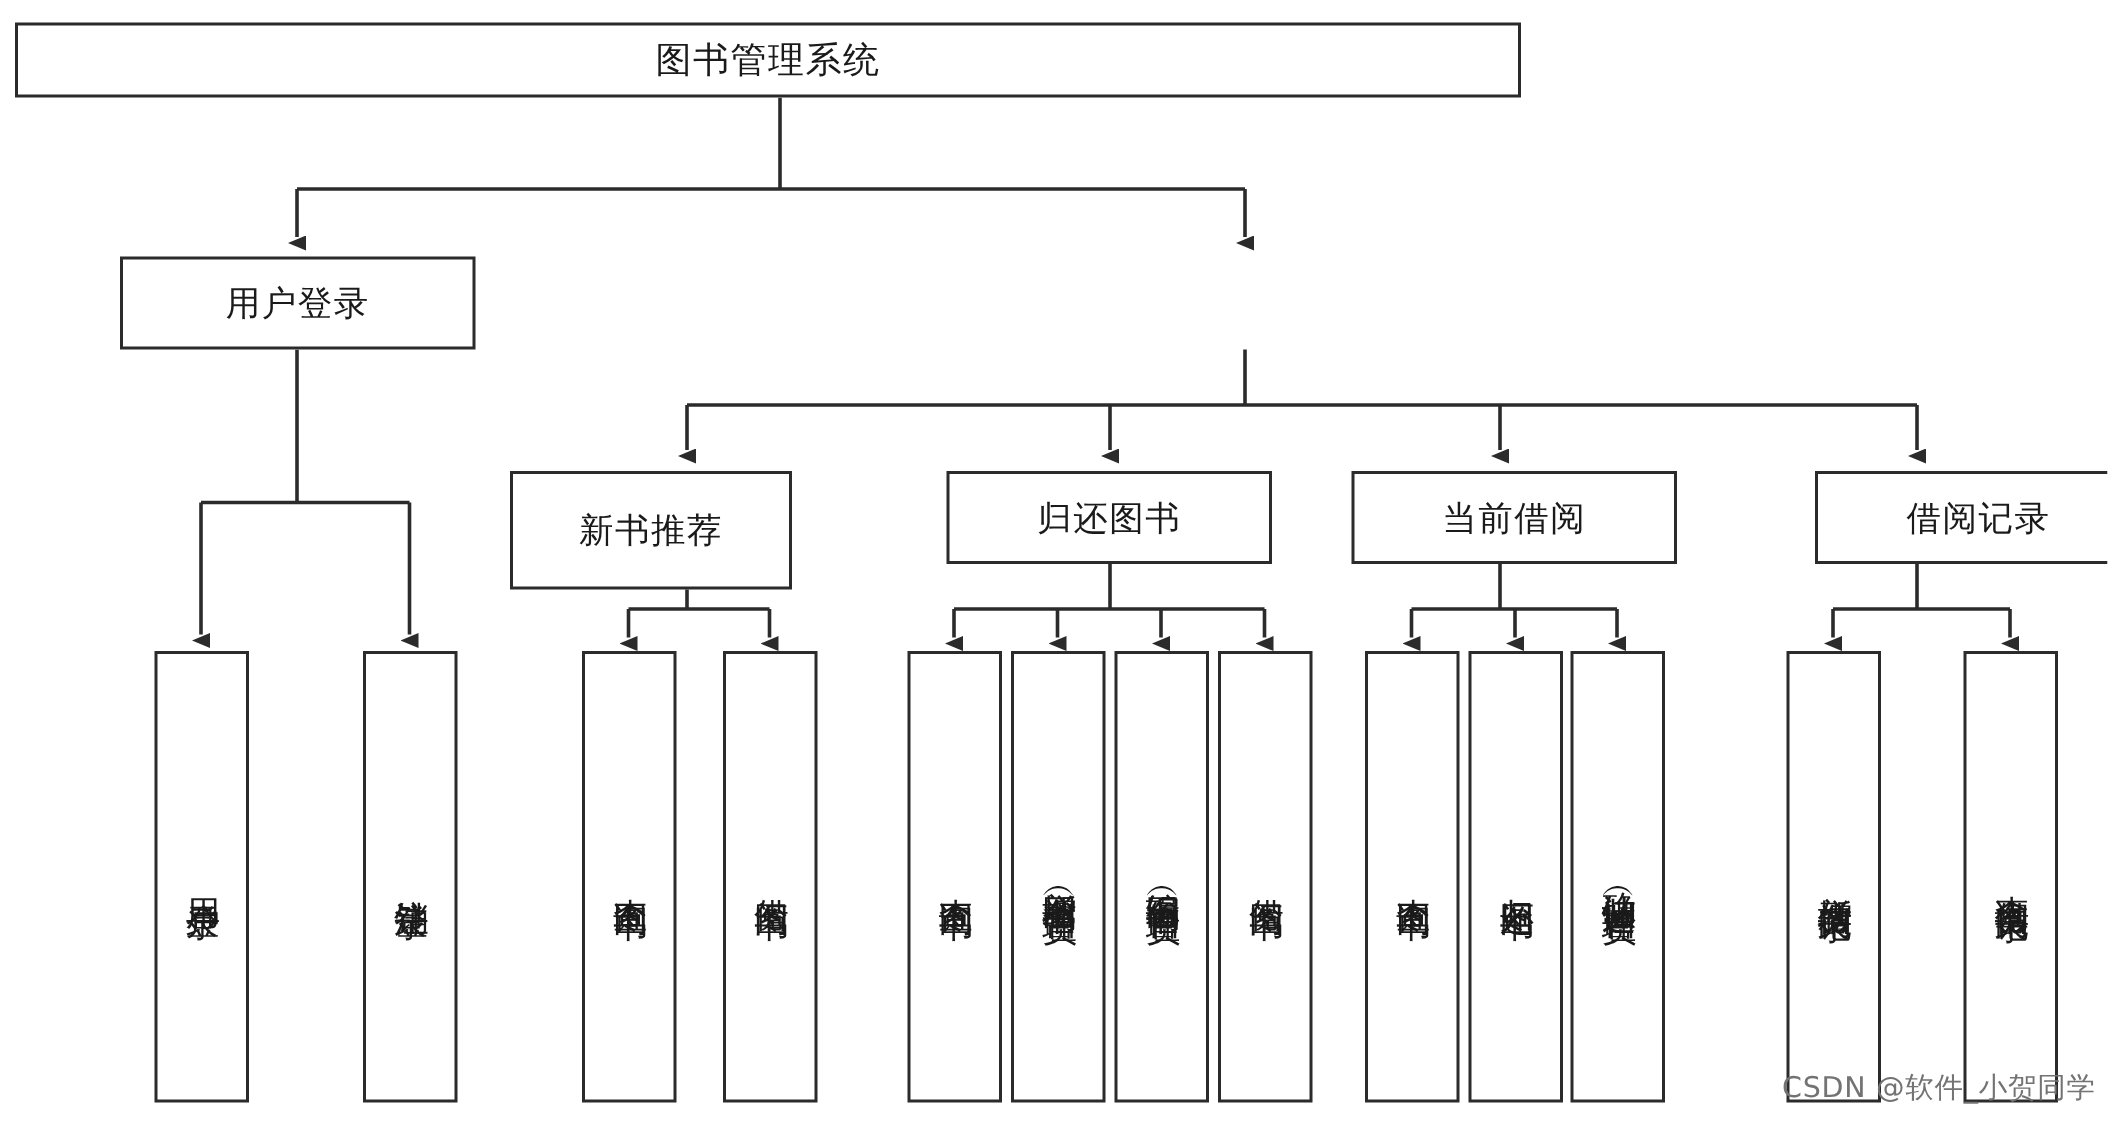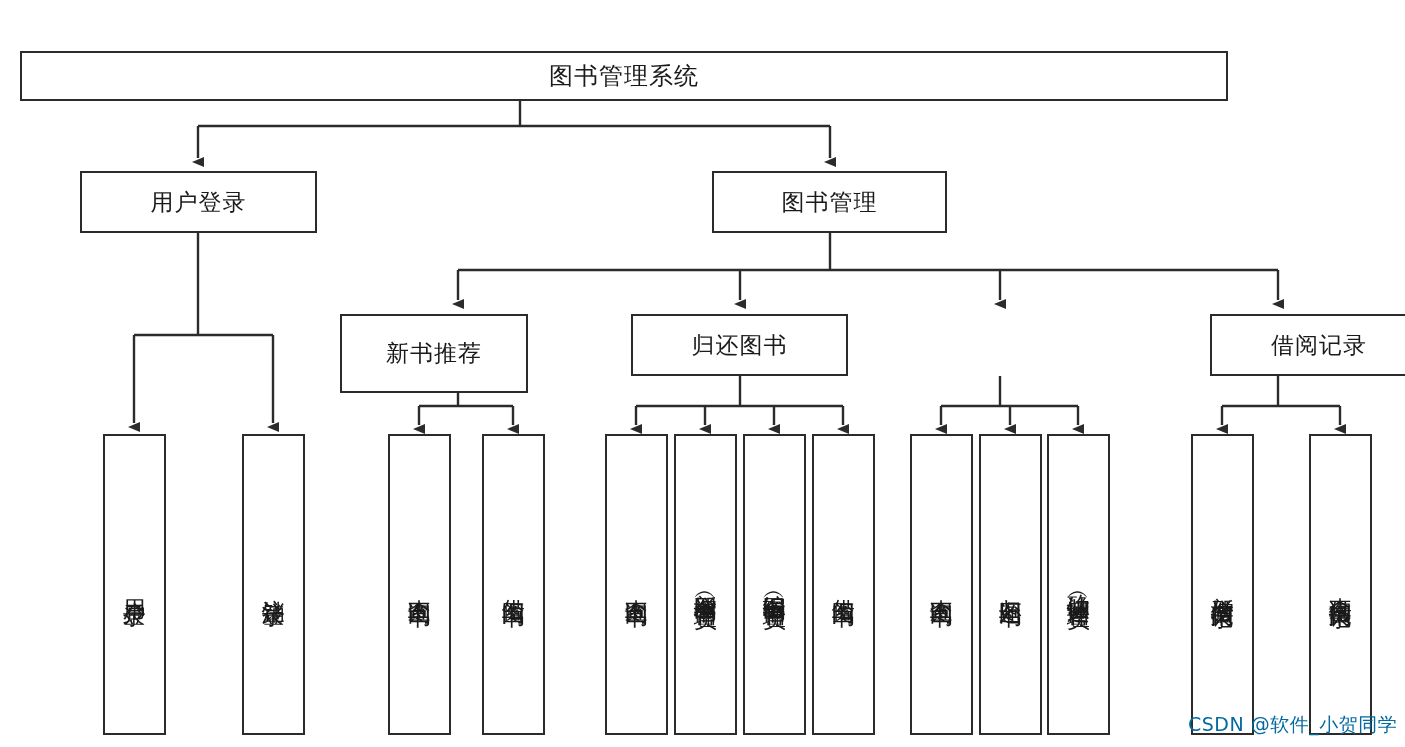--- a/index.html
+++ b/index.html
@@ -55,21 +55,21 @@
     white-space: nowrap;
   }
   #node-root {
     font-size: 24px;
   }
   .watermark {
     position: absolute;
     left: 1188px;
     top: 712px;
     font-size: 19px;
-    color: #0369a1;
+    color: #737373;
     white-space: nowrap;
     letter-spacing: 0.5px;
   }
 </style>
 </head>
 <body>
 
 <div id="canvas">
 
   <svg id="wires" viewBox="0 0 1405 747" xmlns="http://www.w3.org/2000/svg">
@@ -115,27 +115,27 @@
       <path d="M1010,406 L1010,425" marker-end="url(#arrow)"></path>
       <path d="M1078,406 L1078,425" marker-end="url(#arrow)"></path>
 
       <path d="M1278,376 L1278,406"></path>
       <path d="M1222,406 L1340,406"></path>
       <path d="M1222,406 L1222,425" marker-end="url(#arrow)"></path>
       <path d="M1340,406 L1340,425" marker-end="url(#arrow)"></path>
     </g>
   </svg>
 
-  <div class="node h" id="node-root" style="left:20px; top:15px; width:1208px; height:50px;margin-top:36px;">图书管理系统</div>
+  <div class="node h" id="node-root" style="left:10px; top:15px; width:1004px; height:50px;">图书管理系统</div>
 
   <div class="node h" style="left:80px; top:171px; width:237px; height:62px;">用户登录</div>
-  <div class="node h" style="left:712px; top:171px; width:235px; height:62px;">图书管理</div>
 
   <div class="node h" style="left:340px; top:314px; width:188px; height:79px;">新书推荐</div>
   <div class="node h" style="left:631px; top:314px; width:217px; height:62px;">归还图书</div>
+  <div class="node h" style="left:901px; top:314px; width:217px; height:62px;">当前借阅</div>
   <div class="node h" style="left:1170px; top:314px; width:218px; height:62px;margin-left:40px;">借阅记录</div>
 
   <div class="node v" style="left:103px; top:434px; width:63px; height:301px;">
     <span class="vtxt">用户登录</span>
   </div>
   <div class="node v" style="left:242px; top:434px; width:63px; height:301px;">
     <span class="vtxt">注销登录</span>
   </div>
 
   <div class="node v" style="left:388px; top:434px; width:63px; height:301px;">

